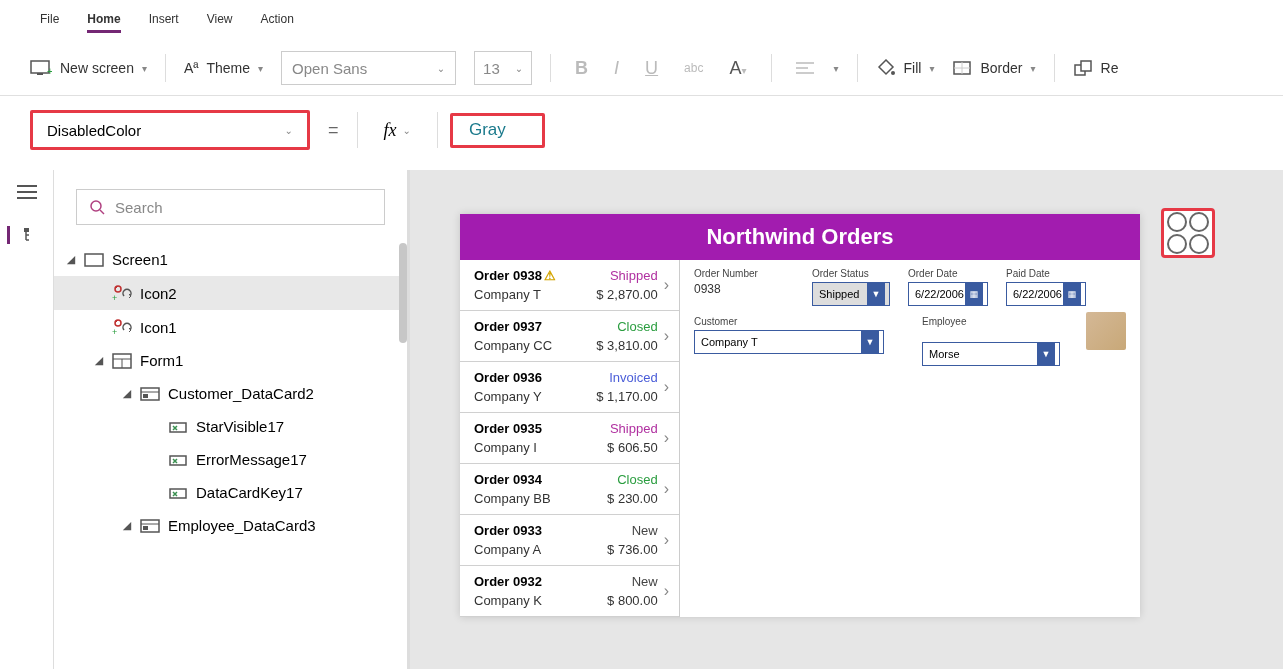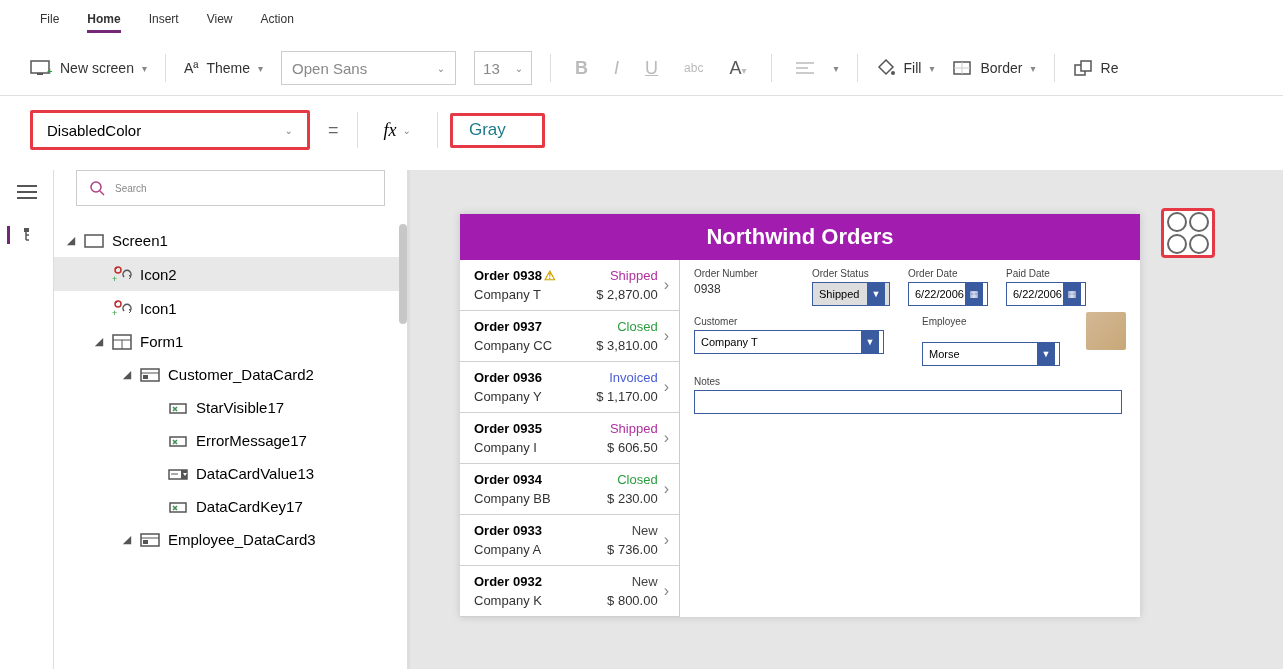--- a/index.html
+++ b/index.html
@@ -35,21 +35,21 @@
     
     .left-rail { width: 54px; border-right: 1px solid #ddd; display: flex; flex-direction: column; align-items: center; padding-top: 14px; gap: 26px; }
     .rail-icon { width: 22px; display: flex; justify-content: center; cursor: pointer; }
     .rail-active { border-left: 3px solid #742774; padding-left: 14px; margin-left: -17px; }
     
     
     .tree-panel { width: 356px; border-right: 3px solid #ddd; display: flex; flex-direction: column; position: relative; }
     .tree-header { display: flex; justify-content: space-between; align-items: center; padding: 14px 22px; }
     .tree-title { font-size: 20px; font-weight: 400; }
     .tree-close { font-size: 20px; color: #666; cursor: pointer; }
-    .search-box { margin: 0 22px 18px; height: 36px; border: 1px solid #ccc; display: flex; align-items: center; padding: 0 12px; gap: 10px; color: #888; font-size: 10px; }
+    .search-box { margin: 19px 22px 18px; height: 36px; border: 1px solid #ccc; display: flex; align-items: center; padding: 0 12px; gap: 10px; color: #888; font-size: 15px; }
     .search-icon { color: #888; }
     
     .tree { overflow-y: auto; flex: 1; padding-right: 8px; position: relative; }
     .tree-scroll { position: absolute; right: 0; top: 0; width: 8px; height: 100px; background: #c7c7c7; border-radius: 4px; }
     .tree-node { display: flex; align-items: center; gap: 8px; padding: 8px 4px; font-size: 15px; cursor: pointer; }
     .tree-node.selected { background: #e8e8e8; }
     .collapse { width: 10px; text-align: center; color: #555; font-size: 11px; }
     .node-icon { display: inline-flex; width: 20px; justify-content: center; }
     
     
@@ -295,32 +295,20 @@
             <svg width="18" height="14">
               <rect x="1" y="3" width="16" height="9" fill="none" stroke="#555" stroke-width="1.5"></rect>
               <path d="M4 6 L8 10 M8 6 L4 10" stroke="#3a9050" stroke-width="1.5"></path>
             </svg>
           </span>
           <span>ErrorMessage17</span>
         </div>
         <div class="tree-node" style="padding-left: 96px;">
           <span class="collapse"></span>
           <span class="node-icon">
-            <svg width="20" height="14">
-              <rect x="1" y="3" width="18" height="9" fill="none" stroke="#555" stroke-width="1.5"></rect>
-              <rect x="13" y="3" width="6" height="9" fill="#555"></rect>
-              <path d="M15 6 L17 9 L19 6" fill="#fff"></path>
-              <line x1="3" y1="7" x2="10" y2="7" stroke="#555"></line>
-            </svg>
-          </span>
-          <span>DataCardValue13</span>
-        </div>
-        <div class="tree-node" style="padding-left: 96px;">
-          <span class="collapse"></span>
-          <span class="node-icon">
             <svg width="18" height="14">
               <rect x="1" y="3" width="16" height="9" fill="none" stroke="#555" stroke-width="1.5"></rect>
               <path d="M4 6 L8 10 M8 6 L4 10" stroke="#3a9050" stroke-width="1.5"></path>
             </svg>
           </span>
           <span>DataCardKey17</span>
         </div>
         <div class="tree-node" style="padding-left: 68px;">
           <span class="collapse">◢</span>
           <span class="node-icon">
@@ -476,21 +464,17 @@
             </div>
             <div class="detail-field" style="margin-left:20px">
               <span class="detail-label">Employee</span>
               <div class="combo emp">
                 <span>Morse</span>
                 <div class="combo-arrow">▼</div>
               </div>
             </div>
           </div>
           <div class="avatar"></div>
-          <div class="detail-field">
-            <span class="detail-label">Notes</span>
-            <div class="notes-box"></div>
-          </div>
         </div>
       </div>
     </div>
   </div>
 </div>
 
 </body></html>

